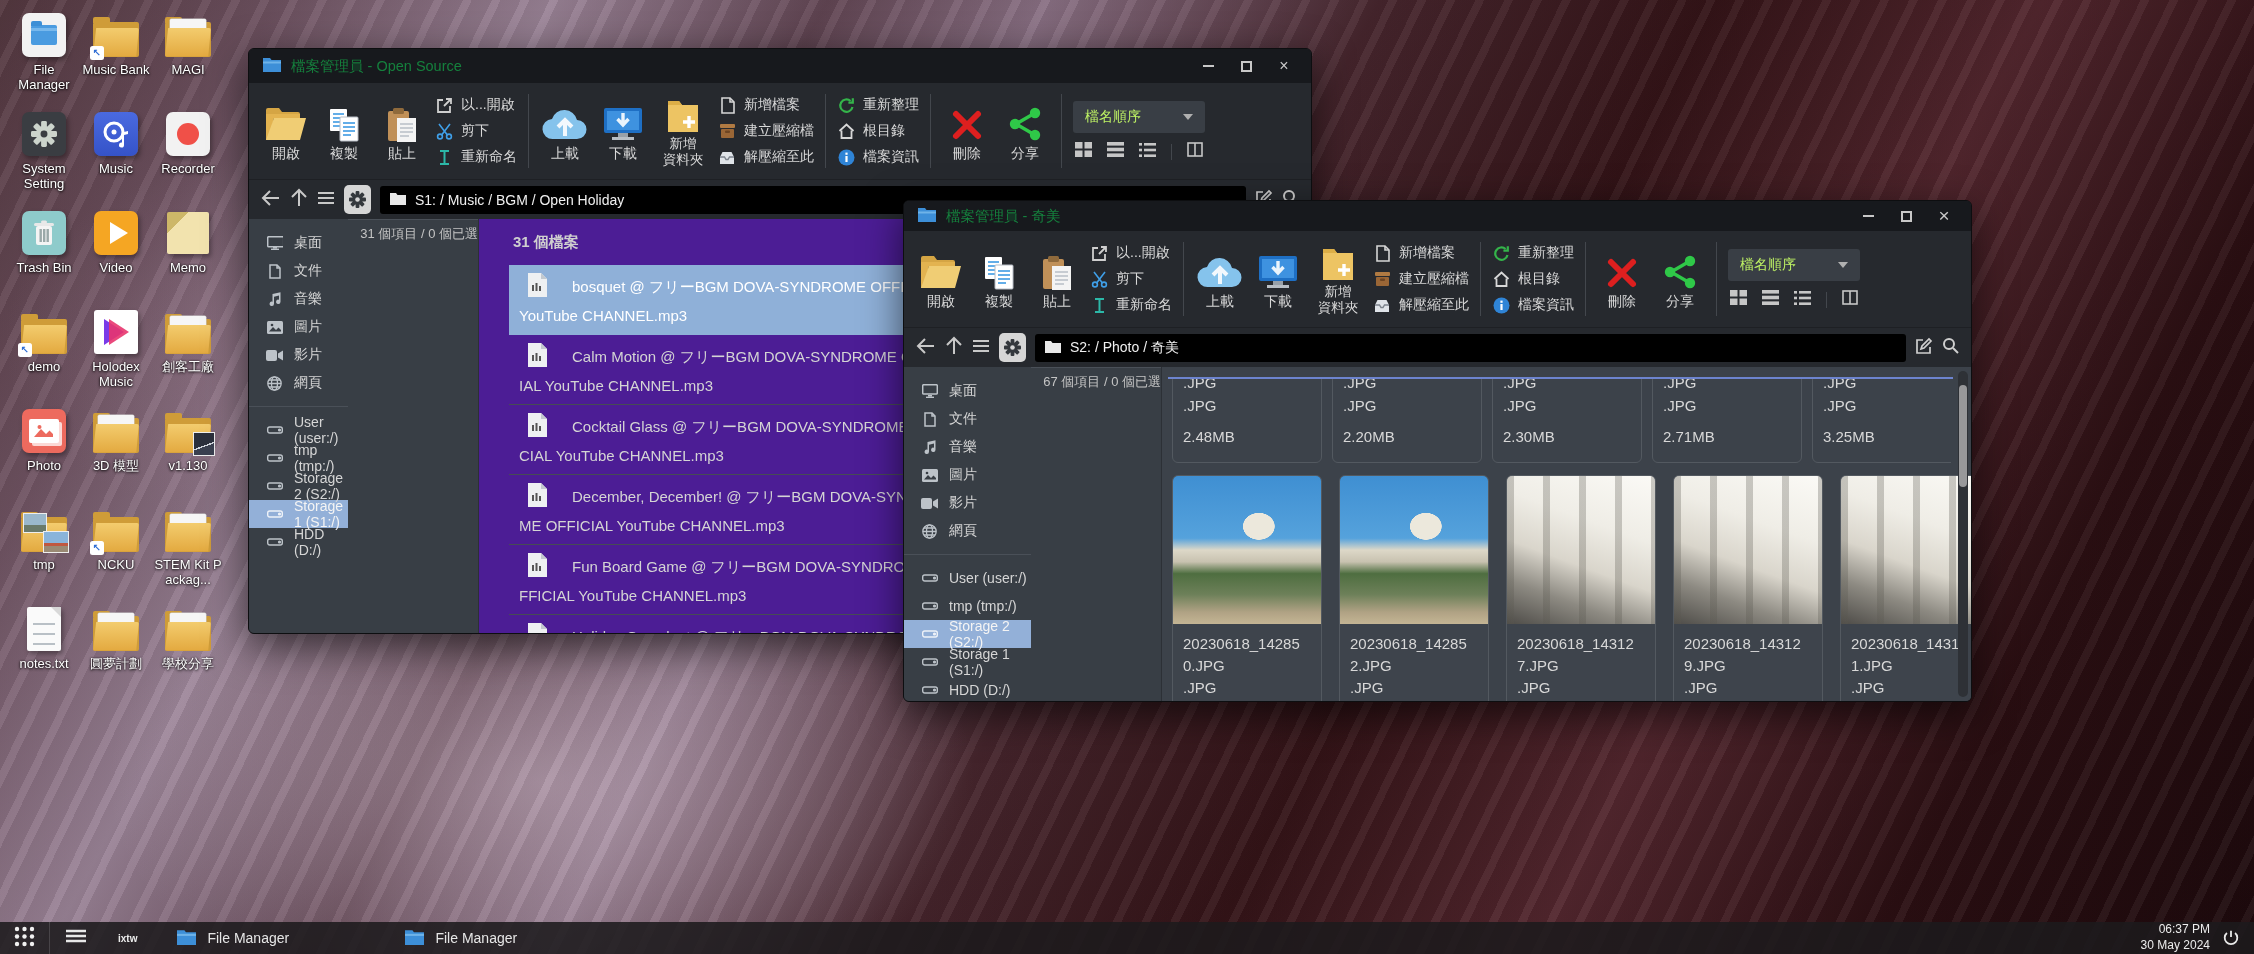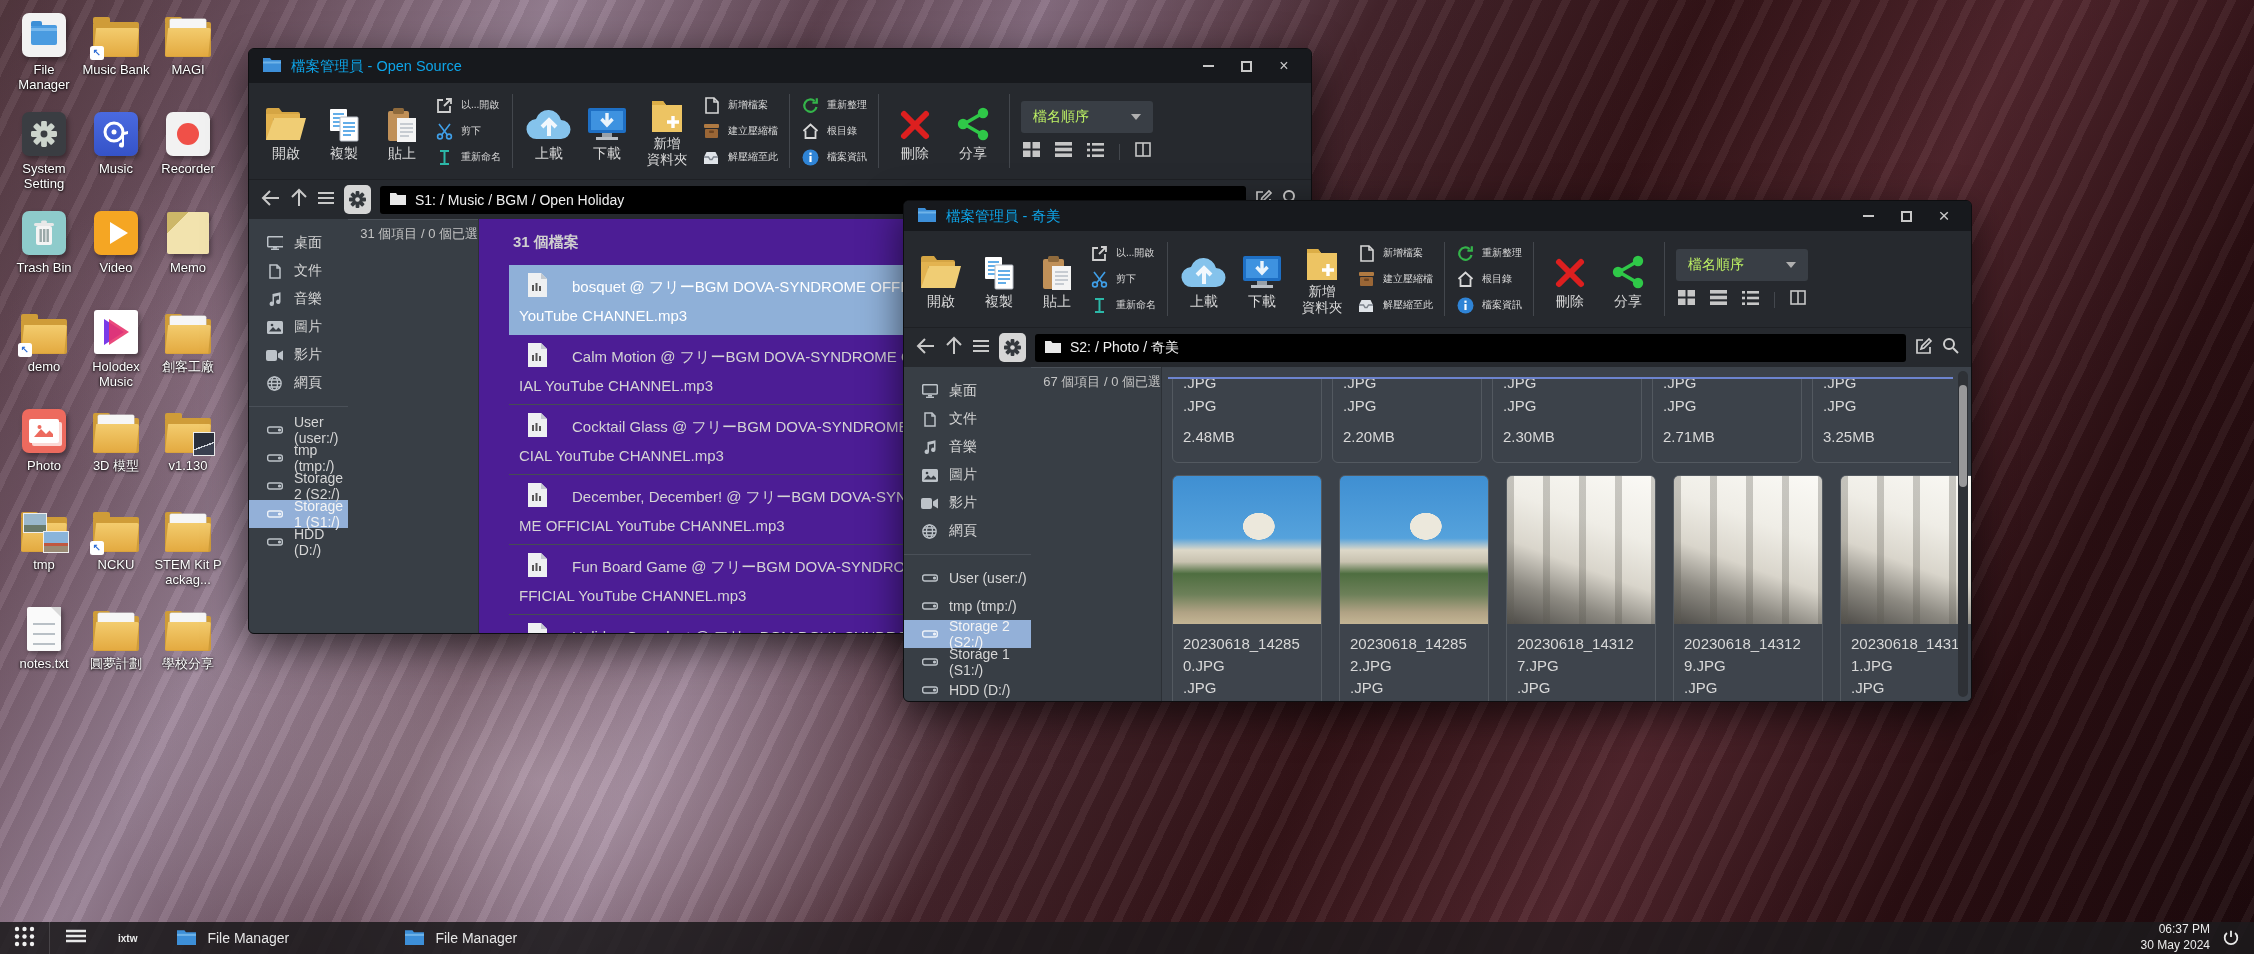--- a/index.html
+++ b/index.html
@@ -64,32 +64,32 @@
   .doc-file::before { content:""; position:absolute; top:0; right:0; border-top:10px solid #d8d8d8; border-left:10px solid transparent; }
 
   
   .window { position:absolute; background:#26292e; border-radius:6px; overflow:hidden;
     box-shadow:0 12px 40px rgba(0,0,0,.6); border:1px solid #0d0e10; display:flex; flex-direction:column; }
   #win1 { left:248px; top:48px; width:1064px; height:586px; z-index:5; }
   #win2 { left:903px; top:200px; width:1069px; height:502px; z-index:10; }
 
   .titlebar { height:34px; background:#17191d; display:flex; align-items:center; gap:10px; padding:0 8px 0 14px; flex:none; }
   #win2 .titlebar { height:30px; }
-  .titlebar .t { color:#0ea5e9; font-size:14.5px; flex:1; white-space:nowrap; overflow:hidden; }
+  .titlebar .t { color:#15803d; font-size:14.5px; flex:1; white-space:nowrap; overflow:hidden; }
   .wctrl { display:flex; align-items:center; gap:0; }
   .wbtn { width:38px; height:26px; display:flex; align-items:center; justify-content:center; color:#c8c8c8; font-size:16px; }
   .minbar { width:11px; height:2px; background:#c8c8c8; }
   .maxbox { width:11px; height:11px; border:2px solid #c8c8c8; }
 
   .toolbar { height:96px; display:flex; align-items:center; padding:0 8px; flex:none; background:#26292e; }
   .bigbtn { width:58px; display:flex; flex-direction:column; align-items:center; gap:3px; color:#d8d8d8; font-size:14px; flex:none; }
   .bigbtn .bicon { height:42px; display:flex; align-items:flex-end; justify-content:center; }
   .bigbtn .l2 { line-height:1.15; font-size:13.5px; text-align:center; }
   .smallcol { display:flex; flex-direction:column; justify-content:center; gap:5px; flex:none; padding:0 4px; }
-  .smallbtn { display:flex; align-items:center; gap:8px; color:#d8d8d8; font-size:10px; height:21px; white-space:nowrap; }
+  .smallbtn { display:flex; align-items:center; gap:8px; color:#d8d8d8; font-size:14px; height:21px; white-space:nowrap; }
   .smallbtn .sic { width:18px; display:flex; justify-content:center; flex:none; }
   .tsep { width:1px; height:74px; background:#43474d; margin:0 7px; flex:none; }
   .sortcol { display:flex; flex-direction:column; gap:9px; margin-left:4px; flex:none; }
   .sortbox { width:132px; height:30px; background:#393e45; border-radius:3px; display:flex; align-items:center;
     justify-content:space-between; padding:16px 12px; color:#bef264; font-size:14px; }
   .caret { width:0; height:0; border-left:5px solid transparent; border-right:5px solid transparent; border-top:6px solid #b0b0b0; }
   .viewrow { display:flex; gap:15px; align-items:center; padding-left:2px; }
   .viewrow .vsep { width:1px; height:16px; background:#43474d; }
 
   .addrbar { height:40px; display:flex; align-items:center; gap:9px; padding:0 12px; border-top:1px solid #1e2024; flex:none; background:#26292e; }

